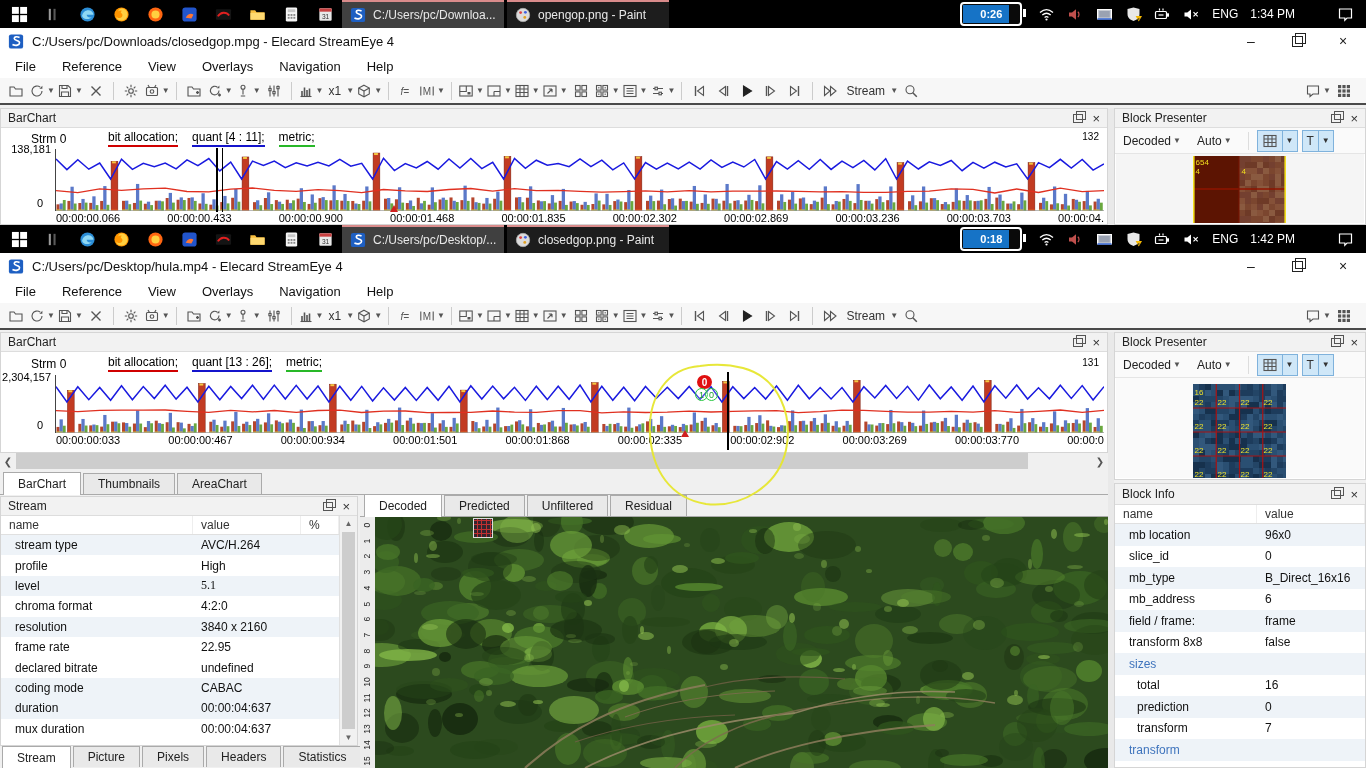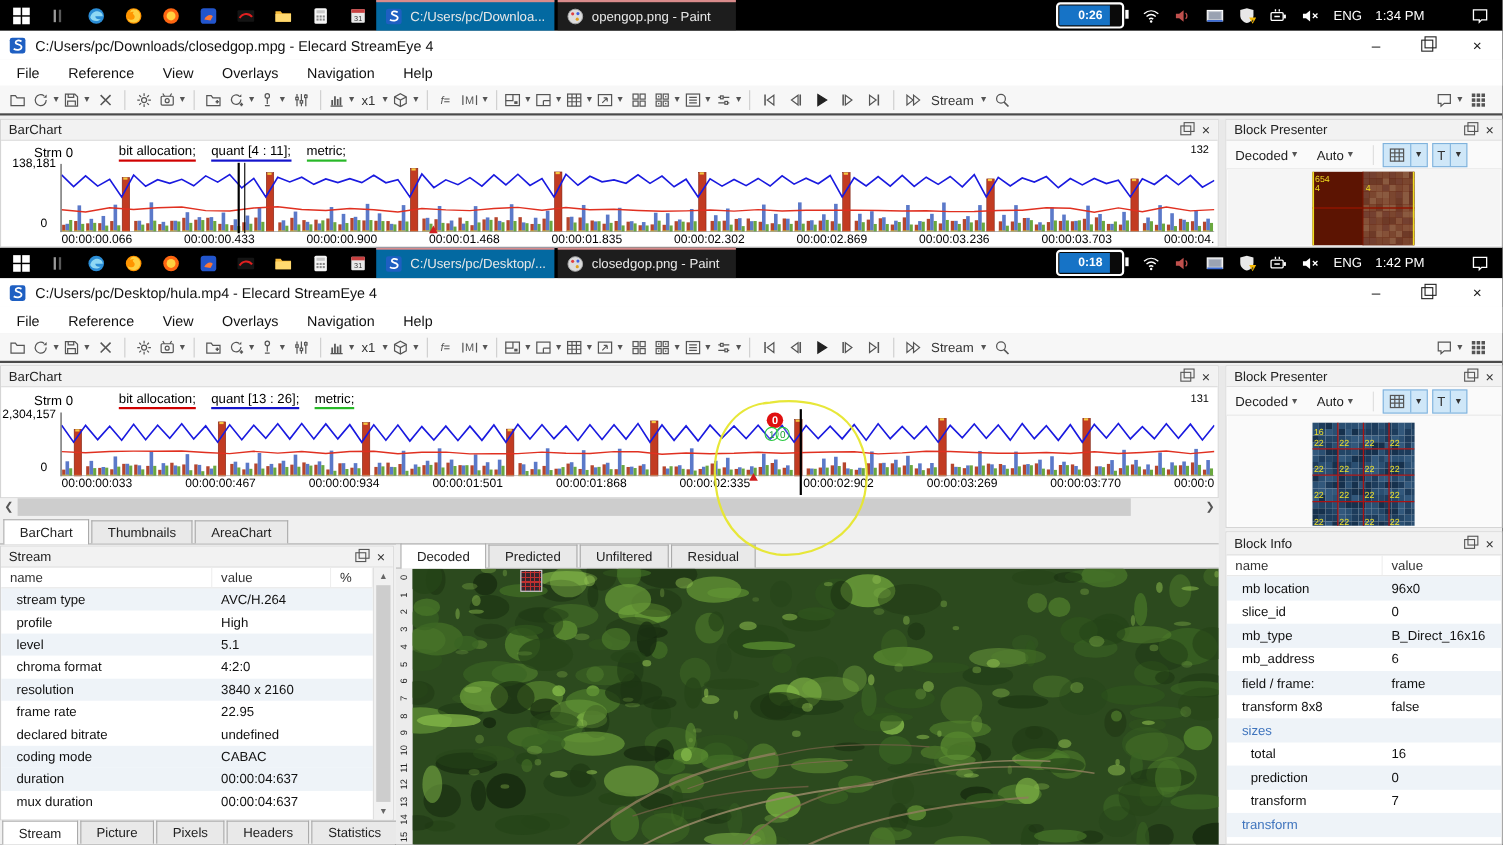--- a/index.html
+++ b/index.html
@@ -7,21 +7,21 @@
     font-family:"Liberation Sans",sans-serif;-webkit-font-smoothing:antialiased;}
   .abs{position:absolute;}
   section{position:absolute;left:0;width:1366px;overflow:hidden;}
   
   .taskbar{left:0;width:1366px;height:28px;background:#000;display:flex;align-items:center;}
   .tb-apps{display:flex;height:100%;align-items:center;padding-left:2px;}
   .tb-slot{width:34px;height:28px;display:flex;align-items:center;justify-content:center;}
   .tico{width:17px;height:17px;}
   .tb-btn{height:28px;width:162px;display:flex;align-items:center;gap:7px;padding:0 8px;margin-right:3px;
     box-sizing:border-box;border-top:2px solid #d98b8b;color:#e8e8e8;font-size:12px;white-space:nowrap;overflow:hidden;}
-  .tb-btn.active{background:#0369a1;}
+  .tb-btn.active{background:#404040;}
   .tb-btn.inactive{background:#1d1d1d;}
   .tb-btn .tico{flex:0 0 16px;width:16px;height:16px;}
   .tb-tray{margin-left:auto;display:flex;align-items:center;gap:12px;padding-right:12px;color:#fff;font-size:12px;}
   .tb-tico{width:17px;height:17px;display:flex;align-items:center;}
   .tb-tico svg{width:17px;height:17px;}
   .btimer{width:58px;height:20px;border:2px solid #fff;border-radius:4px;background:#0a0a0a;position:relative;display:flex;align-items:center;margin-right:4px;}
   .btimer .fill{position:absolute;left:1px;top:1px;bottom:1px;width:46px;background:#1673c6;}
   .btimer .txt{position:relative;z-index:1;width:100%;text-align:center;font-size:11px;font-weight:bold;color:#fff;}
   .btimer:after{content:"";position:absolute;right:-6px;top:5px;width:3px;height:8px;background:#fff;}
   .tb-spc{width:18px;}
@@ -2050,21 +2050,21 @@
           <div class="trow stripe" style="height: 20.4px;">
             <span class="cell" style="width: 192px; border-right: none; padding-left: 14px;">stream type</span>
             <span class="cell" style="width: 146px; border-right: none;">AVC/H.264</span>
           </div>
           <div class="trow" style="height: 20.4px;">
             <span class="cell" style="width: 192px; border-right: none; padding-left: 14px;">profile</span>
             <span class="cell" style="width: 146px; border-right: none;">High</span>
           </div>
           <div class="trow stripe" style="height: 20.4px;">
             <span class="cell" style="width: 192px; border-right: none; padding-left: 14px;">level</span>
-            <span class="cell" style="width: 146px; border-right: none;">5.1</span>
+            <span class="cell" style="width: 146px; border-right: none; font-family: Liberation Serif, serif;">5.1</span>
           </div>
           <div class="trow" style="height: 20.4px;">
             <span class="cell" style="width: 192px; border-right: none; padding-left: 14px;">chroma format</span>
             <span class="cell" style="width: 146px; border-right: none;">4:2:0</span>
           </div>
           <div class="trow stripe" style="height: 20.4px;">
             <span class="cell" style="width: 192px; border-right: none; padding-left: 14px;">resolution</span>
             <span class="cell" style="width: 146px; border-right: none;">3840 x 2160</span>
           </div>
           <div class="trow" style="height: 20.4px;">

